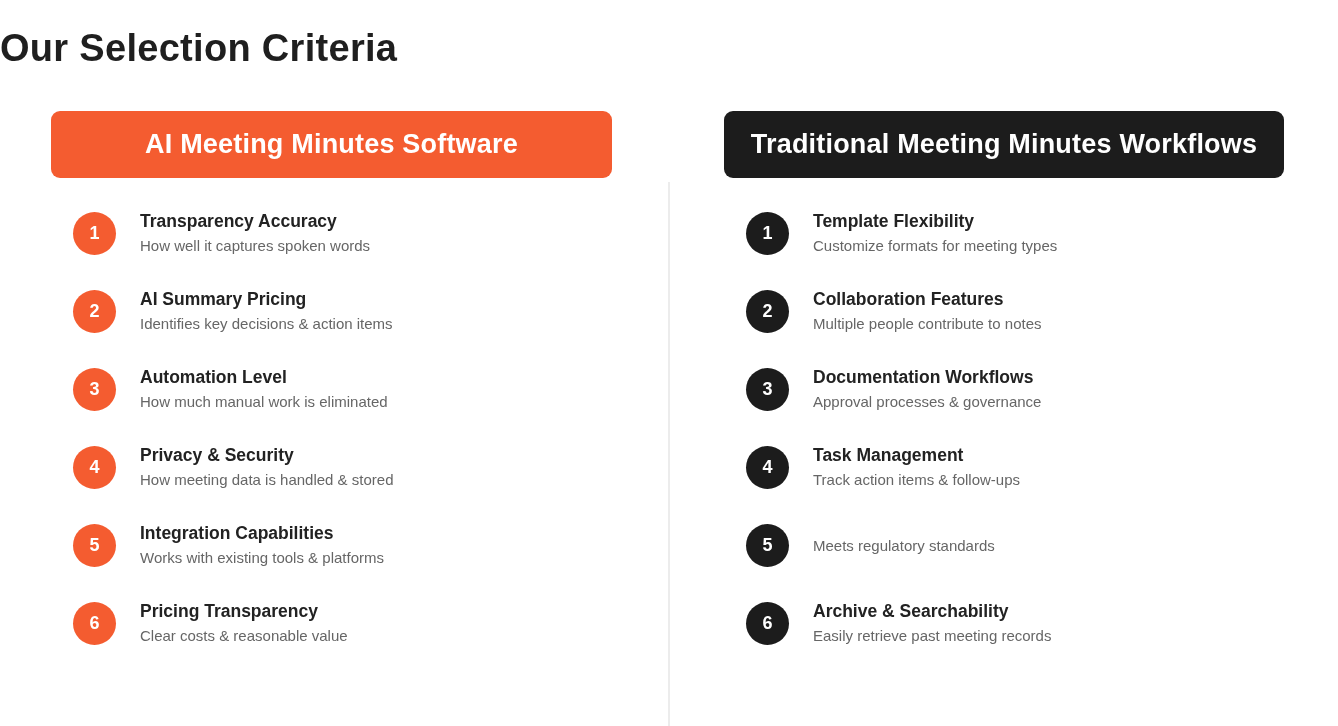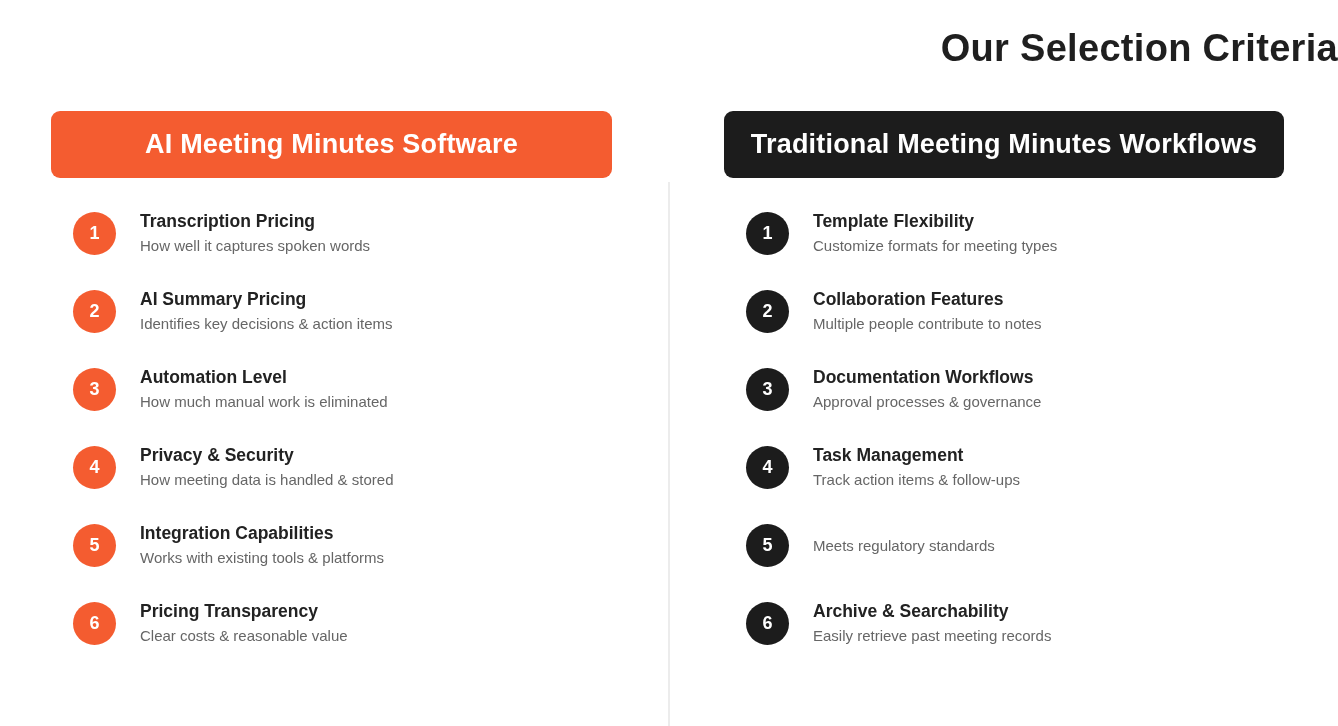--- a/index.html
+++ b/index.html
@@ -16,21 +16,21 @@
   body {
     width: 1338px;
     height: 726px;
     background: #ffffff;
     font-family: "Liberation Sans", sans-serif;
     overflow: hidden;
     position: relative;
   }
   .page-title {
     margin: 26px 0 0 0;
-    text-align: right;
+    text-align: left;
     font-size: 38px;
     line-height: 1.2;
     font-weight: 700;
     color: var(--title-text);
     letter-spacing: 0.3px;
   }
   .columns {
     display: flex;
     position: relative;
   }
@@ -109,21 +109,21 @@
 
 <div class="columns">
 
   <div class="column left">
     <div class="col-header orange-bg">AI Meeting Minutes Software</div>
     <div class="items">
 
       <div class="item">
         <span class="num-badge orange-bg">1</span>
         <div class="item-text">
-          <div class="item-title">Transcription Pricing</div>
+          <div class="item-title">Transparency Accuracy</div>
           <div class="item-desc">How well it captures spoken words</div>
         </div>
       </div>
 
       <div class="item">
         <span class="num-badge orange-bg">2</span>
         <div class="item-text">
           <div class="item-title">AI Summary Pricing</div>
           <div class="item-desc">Identifies key decisions &amp; action items</div>
         </div>

